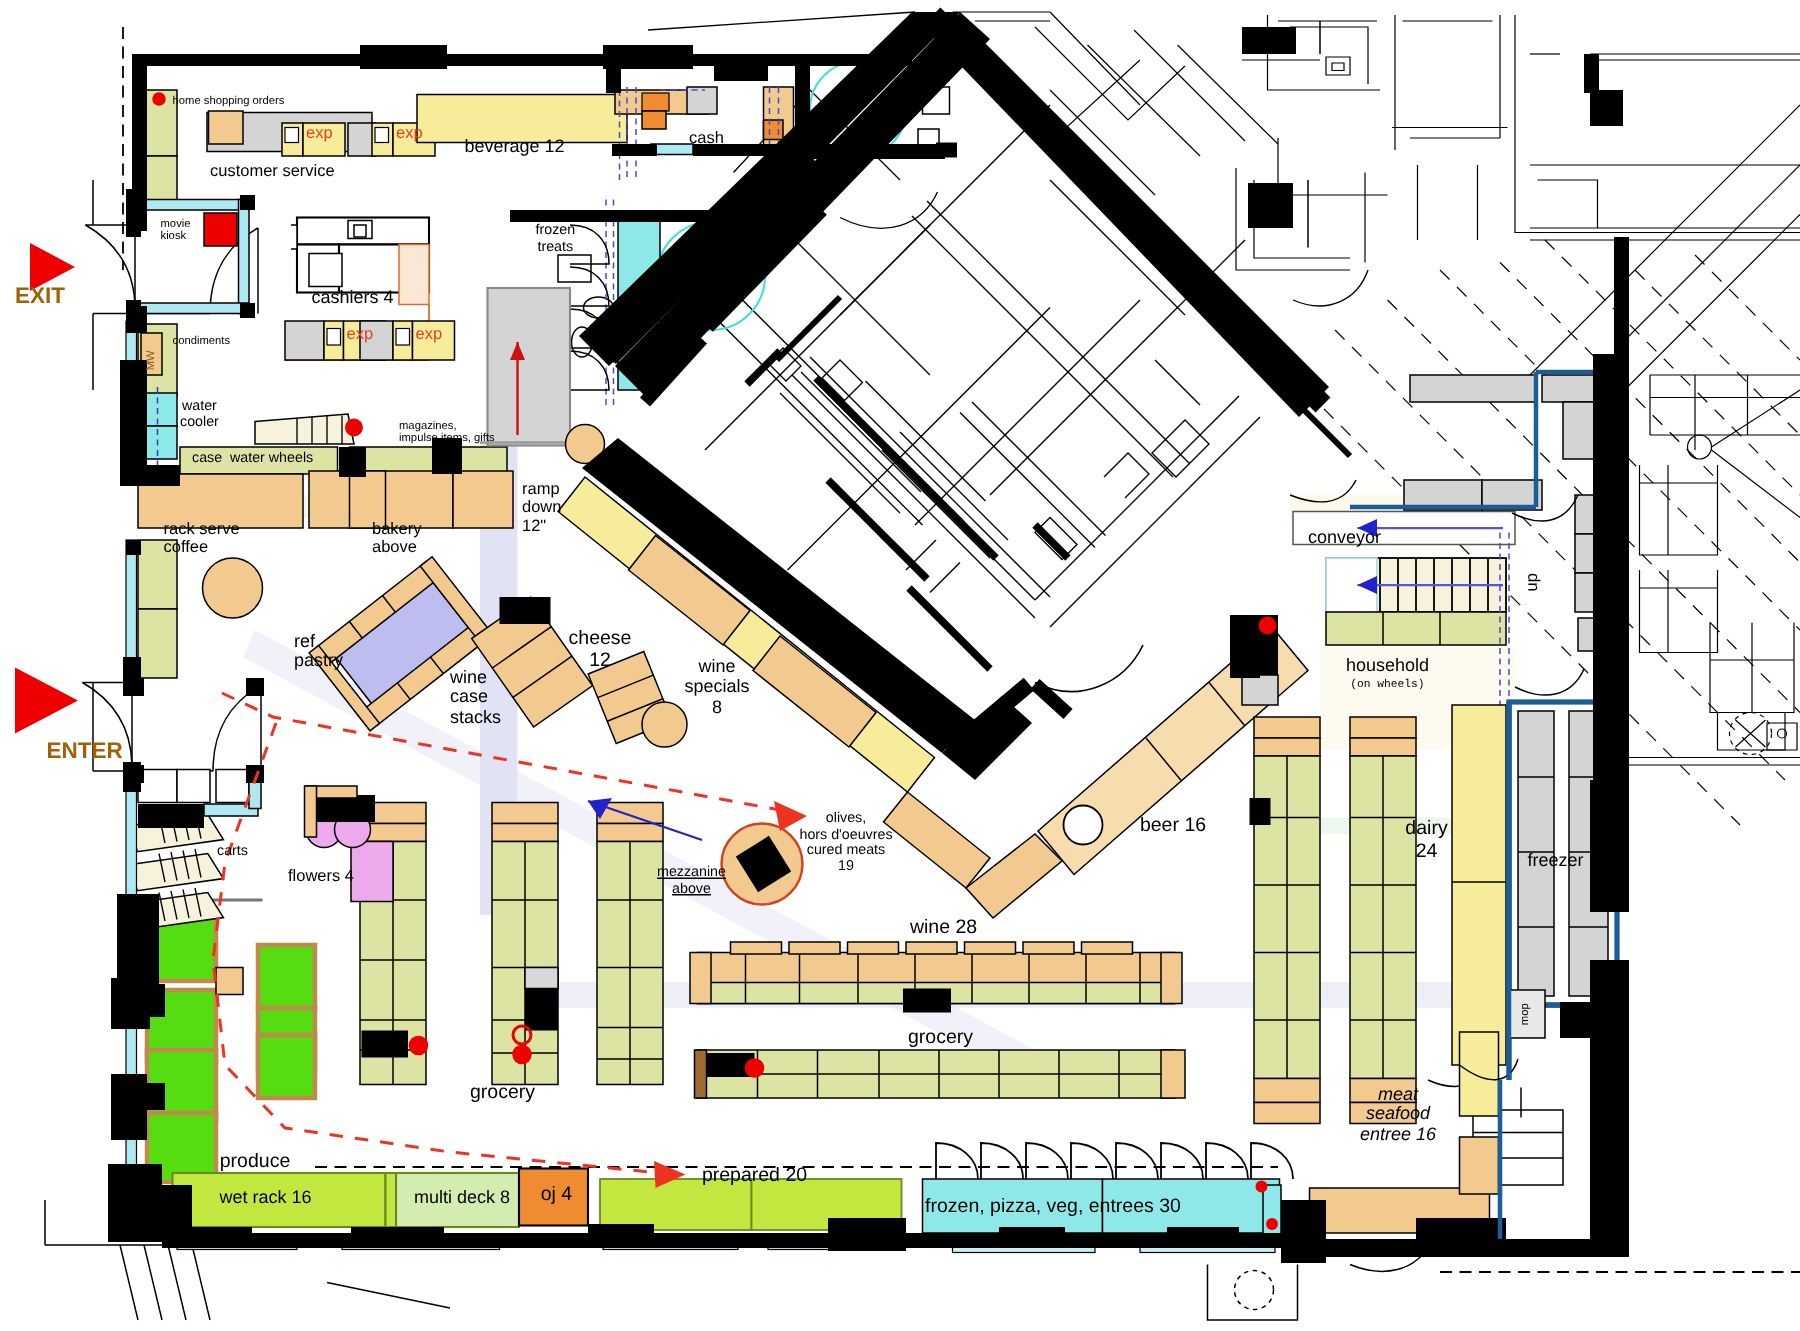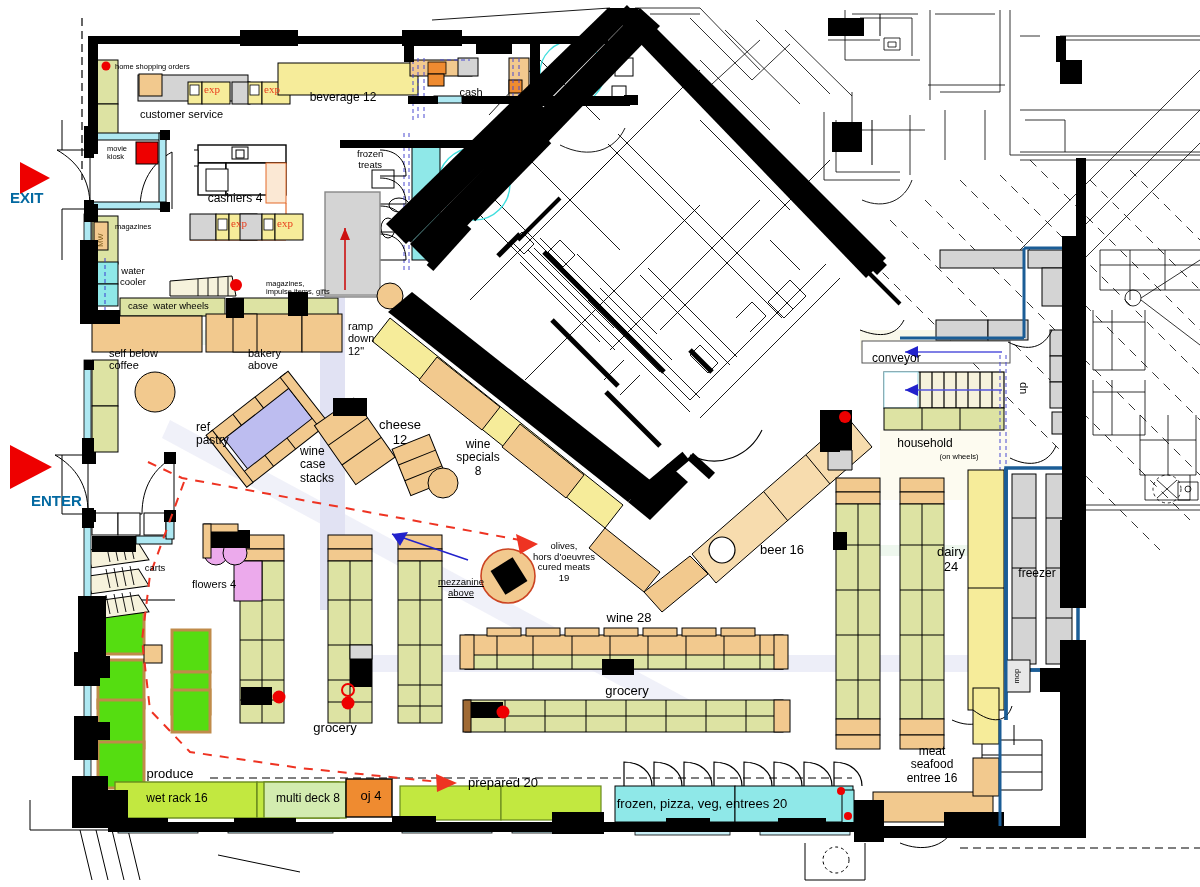--- a/index.html
+++ b/index.html
@@ -7,22 +7,22 @@
   #plan{position:relative;width:1200px;height:887px;background:#ffffff;overflow:hidden;}
   .lyr{position:absolute;left:0;top:0;width:1200px;height:887px;}
   svg.lyr{pointer-events:none;}
   .lbl{position:absolute;color:#000;font-family:"Liberation Sans",sans-serif;white-space:pre;line-height:1.12;}
   .lbl.c{text-align:center;transform:translateX(-50%);}
   .f13{font-size:13px;}
   .f12{font-size:12px;}
   .f11{font-size:11px;}
   .f10{font-size:9.5px;text-align:center;}
   .f8{font-size:7.5px;}
-  .f16{font-size:15px;font-weight:bold;color:#0369a1;}
-  .exp{color:#e8401f;font-size:11px;font-family:Liberation Serif, serif;}
+  .f16{font-size:15px;font-weight:bold;color:#a16207;}
+  .exp{color:#e8401f;font-size:11px;font-family:Liberation Sans, sans-serif;}
   .rot90{transform:translateX(-50%) rotate(-90deg);transform-origin:center;}
 </style>
 </head>
 <body>
 
 <div id="plan">
 
   <svg class="lyr" viewBox="0 0 1200 887">
     <g stroke="#000" fill="none" stroke-width="0.8">
 
@@ -751,72 +751,72 @@
 
     <div class="lbl f8" style="left:115px;top:63px;">home shopping orders</div>
     <div class="lbl f11" style="left:140px;top:108px;">customer service</div>
     <div class="lbl f12 c" style="left:343px;top:91px;">beverage 12</div>
     <div class="lbl f11 c" style="left:471px;top:86px;">cash</div>
     <div class="lbl f8" style="left:107px;top:145px;">movie
 kiosk</div>
     <div class="lbl f12 c" style="left:235px;top:192px;">cashiers 4</div>
     <div class="lbl f10" style="left:357px;top:149px;">frozen
 treats</div>
-    <div class="lbl f8" style="left:115px;top:223px;">magazines</div>
+    <div class="lbl f8" style="left:115px;top:223px;">condiments</div>
     <div class="lbl f10" style="left:120px;top:266px;">water
 cooler</div>
     <div class="lbl f8" style="left:266px;top:280px;">magazines,
 impulse items, gifts</div>
     <div class="lbl f10" style="left:128px;top:301px;">case  water wheels</div>
     <div class="lbl f11" style="left:348px;top:320px;">ramp
 down
 12"</div>
-    <div class="lbl f11" style="left:109px;top:347px;">self below
+    <div class="lbl f11" style="left:109px;top:347px;">rack serve
 coffee</div>
     <div class="lbl f11" style="left:248px;top:347px;">bakery
 above</div>
     <div class="lbl f13 c" style="left:400px;top:371px;margin-top:47px;">cheese
 12</div>
     <div class="lbl f12" style="left:196px;top:421px;">ref
 pastry</div>
     <div class="lbl f12" style="left:300px;top:445px;">wine
 case
 stacks</div>
     <div class="lbl f12 c" style="left:478px;top:438px;">wine
 specials
 8</div>
     <div class="lbl f12" style="left:872px;top:352px;">conveyor</div>
     <div class="lbl f12 c" style="left:925px;top:437px;">household</div>
-    <div class="lbl f8 c" style="left:959px;top:453px;">(on wheels)</div>
+    <div class="lbl f8 c" style="left:925px;top:453px;font-family:Liberation Mono, monospace;">(on wheels)</div>
     <div class="lbl f11 rot90" style="left:1022px;top:382px;">up</div>
     <div class="lbl f13 c" style="left:782px;top:543px;">beer 16</div>
     <div class="lbl f13 c" style="left:951px;top:545px;">dairy
 24</div>
     <div class="lbl f12 c" style="left:1037px;top:567px;">freezer</div>
     <div class="lbl f8 rot90" style="left:1017px;top:672px;">mop</div>
     <div class="lbl f10 c" style="left:564px;top:541px;">olives,
 hors d'oeuvres
 cured meats
 19</div>
     <div class="lbl f10 c" style="left:461px;top:577px;text-decoration:underline;">mezzanine
 above</div>
     <div class="lbl f11 c" style="left:214px;top:578px;">flowers 4</div>
     <div class="lbl f10 c" style="left:155px;top:563px;">carts</div>
     <div class="lbl f13 c" style="left:629px;top:611px;">wine 28</div>
     <div class="lbl f13 c" style="left:627px;top:684px;">grocery</div>
     <div class="lbl f13 c" style="left:335px;top:721px;">grocery</div>
     <div class="lbl f13 c" style="left:170px;top:767px;">produce</div>
     <div class="lbl f13 c" style="left:503px;top:776px;">prepared 20</div>
-    <div class="lbl f12 c" style="left:932px;top:745px;">meat
+    <div class="lbl f12 c" style="left:932px;top:723px;font-style:italic;">meat
 seafood
 entree 16</div>
     <div class="lbl f12 c" style="left:177px;top:792px;">wet rack 16</div>
     <div class="lbl f12 c" style="left:308px;top:792px;">multi deck 8</div>
     <div class="lbl f13 c" style="left:371px;top:789px;">oj 4</div>
-    <div class="lbl f13 c" style="left:702px;top:797px;">frozen, pizza, veg, entrees 20</div>
+    <div class="lbl f13 c" style="left:702px;top:797px;">frozen, pizza, veg, entrees 30</div>
 
     <div class="lbl exp" style="left:204px;top:83px;">exp</div>
     <div class="lbl exp" style="left:264px;top:83px;">exp</div>
     <div class="lbl exp" style="left:231px;top:217px;">exp</div>
     <div class="lbl exp" style="left:277px;top:217px;">exp</div>
 
     <div class="lbl f8 rot90" style="left:101px;top:236px;color:#7a5a1a;">MW</div>
   </div>
 </div>
 

